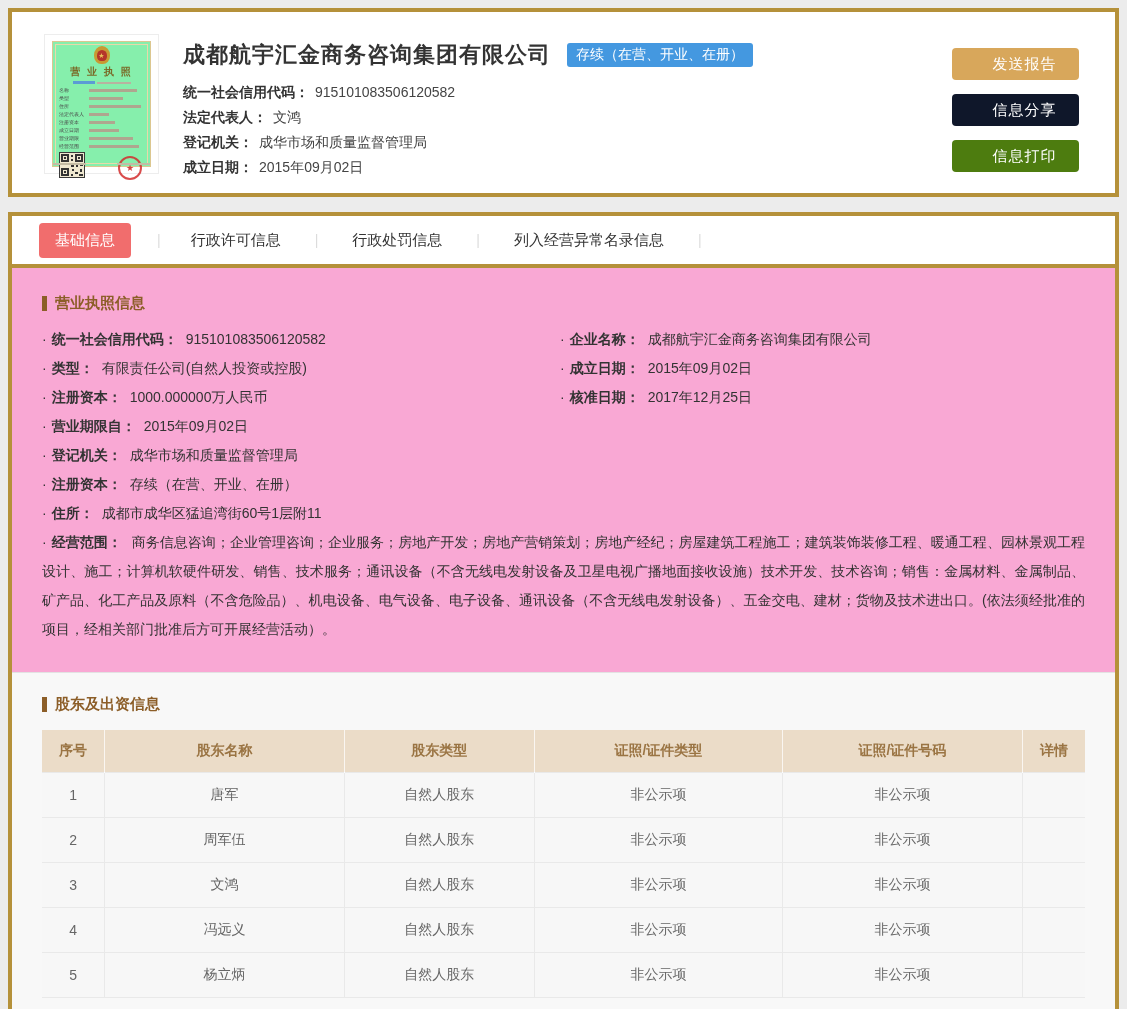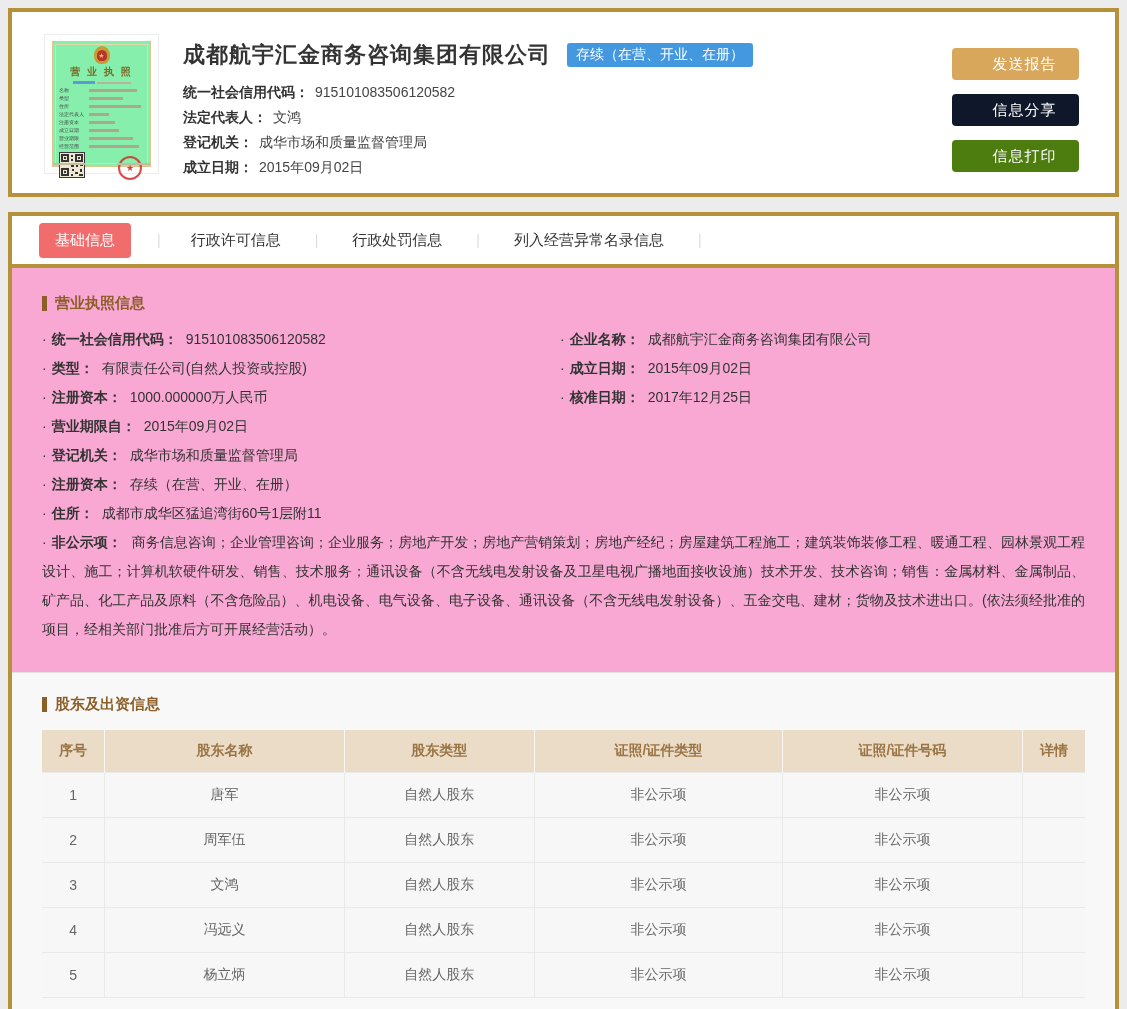--- a/index.html
+++ b/index.html
@@ -206,21 +206,21 @@
           <div class="field"><span class="bullet">·</span><b>住所：</b><span>成都市成华区猛追湾街60号1层附11</span></div>
         </div>
         <div class="fcol">
           <div class="field"><span class="bullet">·</span><b>企业名称：</b><span>成都航宇汇金商务咨询集团有限公司</span></div>
           <div class="field"><span class="bullet">·</span><b>成立日期：</b><span>2015年09月02日</span></div>
           <div class="field"><span class="bullet">·</span><b>核准日期：</b><span>2017年12月25日</span></div>
         </div>
       </div>
 
       <div class="scope">
-        <span class="bullet">·</span><b>非公示项：</b><span>商务信息咨询；企业管理咨询；企业服务；房地产开发；房地产营销策划；房地产经纪；房屋建筑工程施工；建筑装饰装修工程、暖通工程、园林景观工程设计、施工；计算机软硬件研发、销售、技术服务；通讯设备（不含无线电发射设备及卫星电视广播地面接收设施）技术开发、技术咨询；销售：金属材料、金属制品、矿产品、化工产品及原料（不含危险品）、机电设备、电气设备、电子设备、通讯设备（不含无线电发射设备）、五金交电、建材；货物及技术进出口。(依法须经批准的项目，经相关部门批准后方可开展经营活动）。</span>
+        <span class="bullet">·</span><b>经营范围：</b><span>商务信息咨询；企业管理咨询；企业服务；房地产开发；房地产营销策划；房地产经纪；房屋建筑工程施工；建筑装饰装修工程、暖通工程、园林景观工程设计、施工；计算机软硬件研发、销售、技术服务；通讯设备（不含无线电发射设备及卫星电视广播地面接收设施）技术开发、技术咨询；销售：金属材料、金属制品、矿产品、化工产品及原料（不含危险品）、机电设备、电气设备、电子设备、通讯设备（不含无线电发射设备）、五金交电、建材；货物及技术进出口。(依法须经批准的项目，经相关部门批准后方可开展经营活动）。</span>
       </div>
     </div>
 
     <div class="shareholders-section">
       <div class="section-title">
         <span class="tick"></span>
         <span>股东及出资信息</span>
       </div>
 
       <table class="sh">

